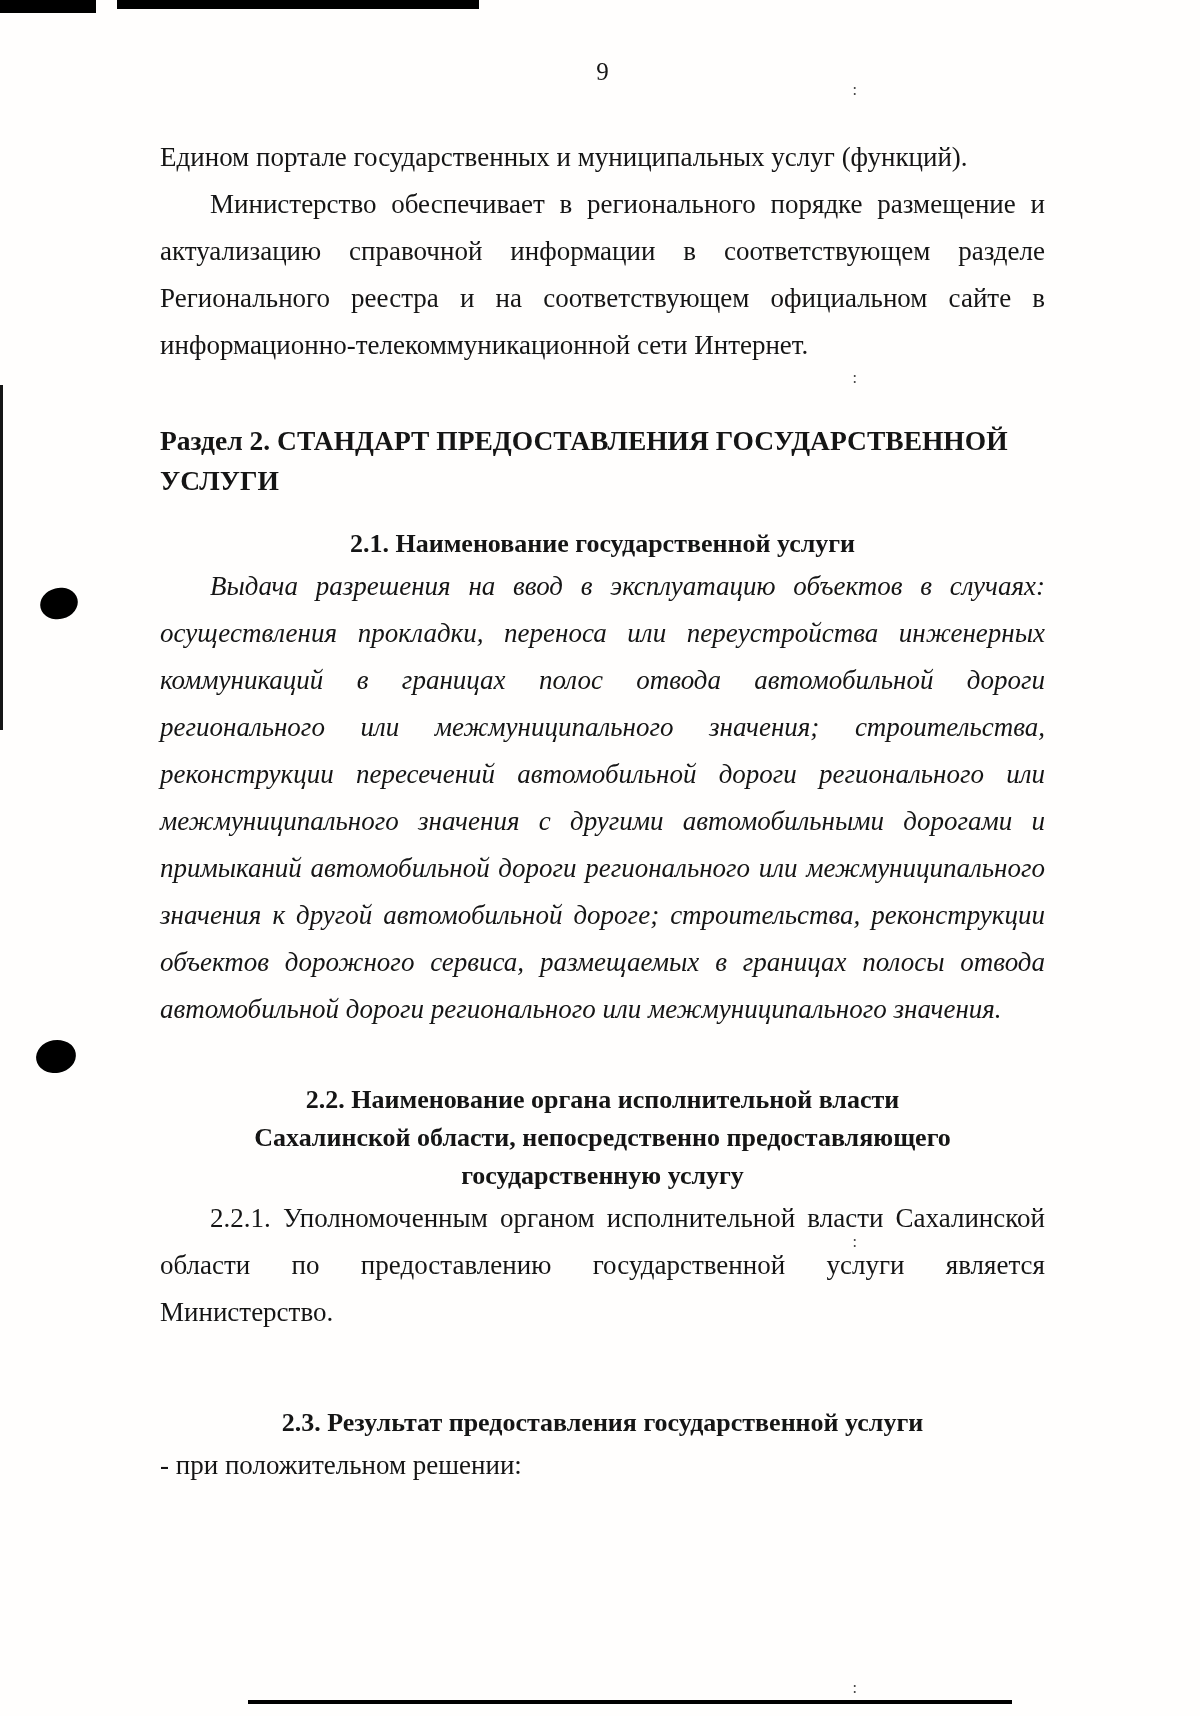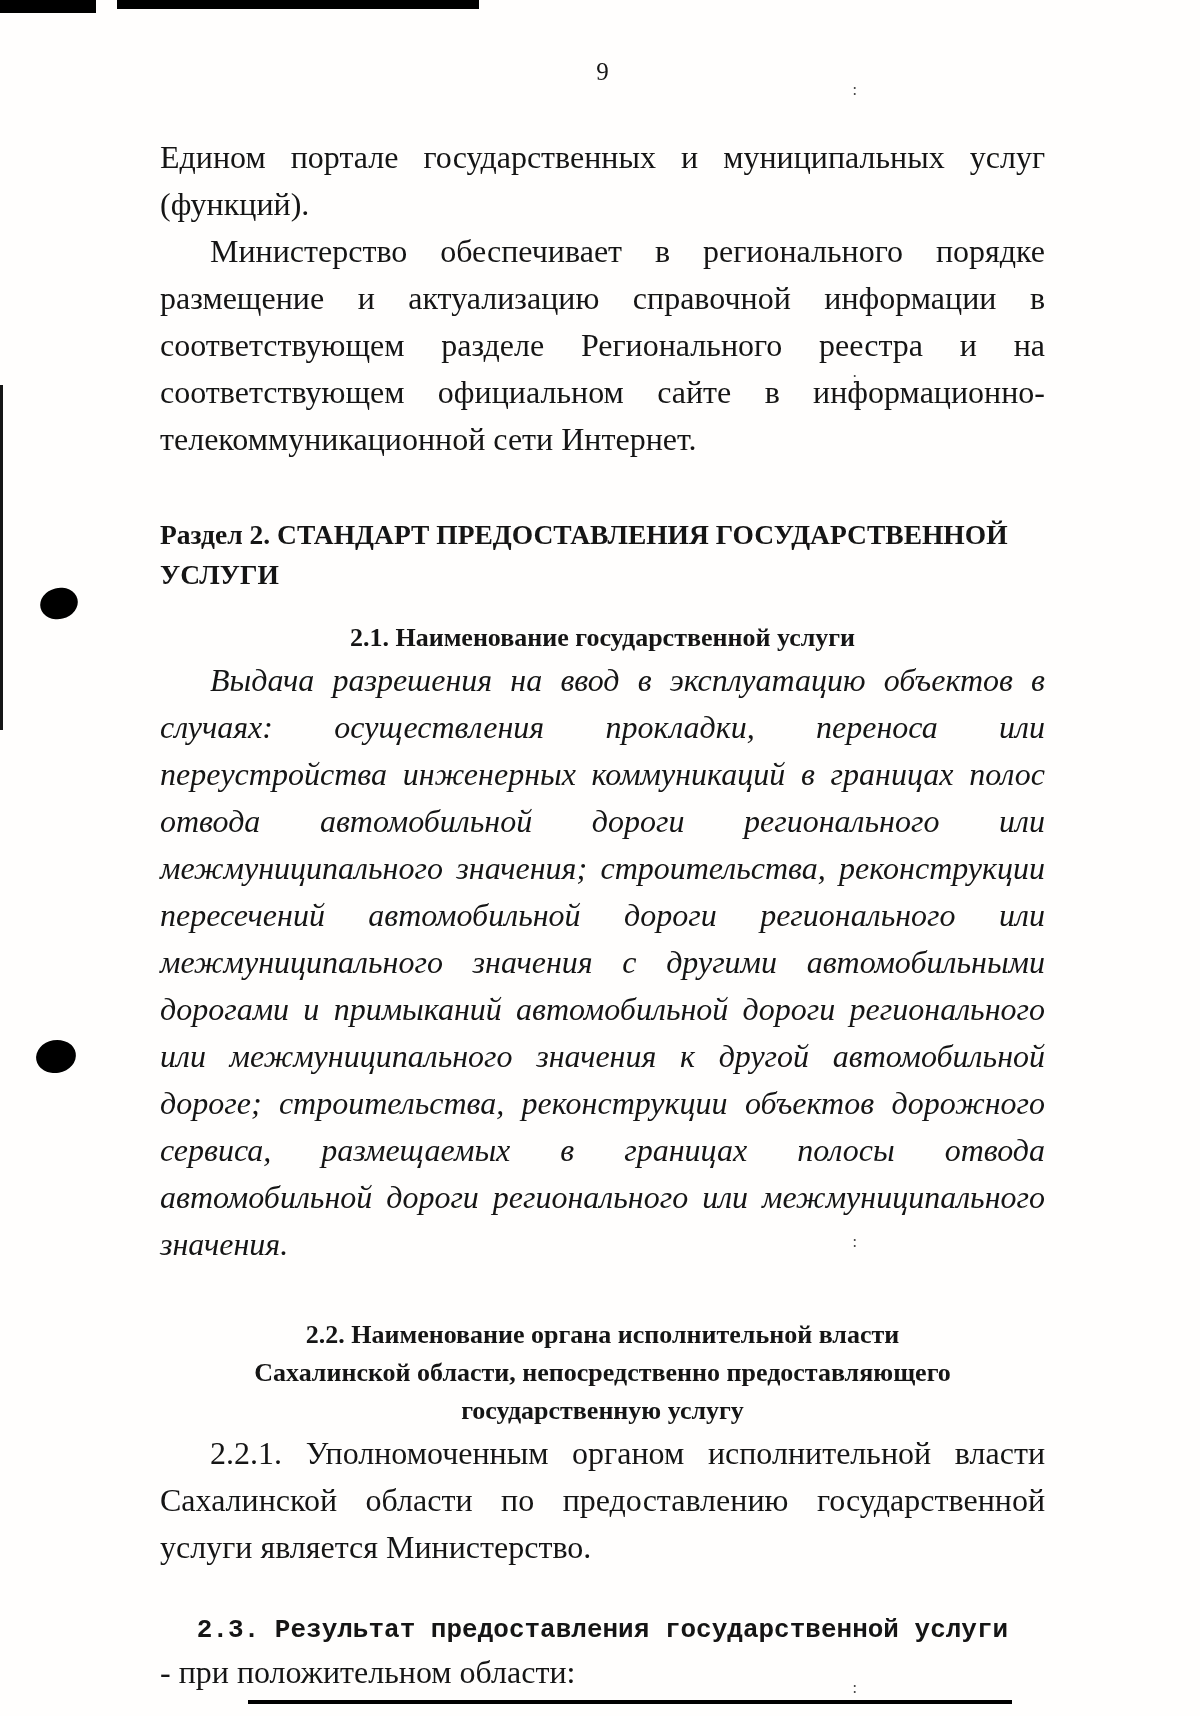--- a/index.html
+++ b/index.html
@@ -21,21 +21,21 @@
     left: 160px;
     top: 58px;
     width: 885px;
   }
   .page-number {
     text-align: center;
     font-size: 25px;
     margin: 0 0 48px 0;
   }
   p.body-text {
-    font-size: 32px;
+    font-size: 27px;
     line-height: 47px;
     text-align: justify;
     margin: 0;
   }
   p.indent {
     text-indent: 50px;
   }
   .section-title {
     font-weight: bold;
     text-align: left;
@@ -48,22 +48,21 @@
     text-align: center;
     font-size: 26px;
     line-height: 38px;
     margin: 24px auto 0 auto;
   }
   .sub-heading.h22 {
     max-width: 730px;
     margin-top: 48px;
   }
   .sub-heading.h23 {
-    margin-top: 40px;
-    font-family: Liberation Mono, monospace;
+    margin-top: 68px;
   }
   .after-heading {
     margin-top: 38px;
     font-style: italic;
   }
   .after-heading-lg {
     margin-top: 50px;
   }
   .after-para {
     margin-top: 28px;
@@ -130,17 +129,17 @@
 
     <p class="body-text indent after-heading">Выдача разрешения на ввод в эксплуатацию объектов в случаях: осуществления прокладки, переноса или переустройства инженерных коммуникаций в границах полос отвода автомобильной дороги регионального или межмуниципального значения; строительства, реконструкции пересечений автомобильной дороги регионального или межмуниципального значения с другими автомобильными дорогами и примыканий автомобильной дороги регионального или межмуниципального значения к другой автомобильной дороге; строительства, реконструкции объектов дорожного сервиса, размещаемых в границах полосы отвода автомобильной дороги регионального или межмуниципального значения.</p>
 
     <h3 class="sub-heading h22">2.2. Наименование органа исполнительной власти Сахалинской области, непосредственно предоставляющего государственную услугу</h3>
 
     <p class="body-text indent after-para">2.2.1. Уполномоченным органом исполнительной власти Сахалинской области по предоставлению государственной услуги является Министерство.</p>
 
     <h3 class="sub-heading h23">2.3. Результат предоставления государственной услуги</h3>
 
 
-    <p class="body-text plain-left">- при положительном области:</p>
+    <p class="body-text plain-left">- при положительном решении:</p>
 
   </div>
 
 </div>
 
 </body></html>

